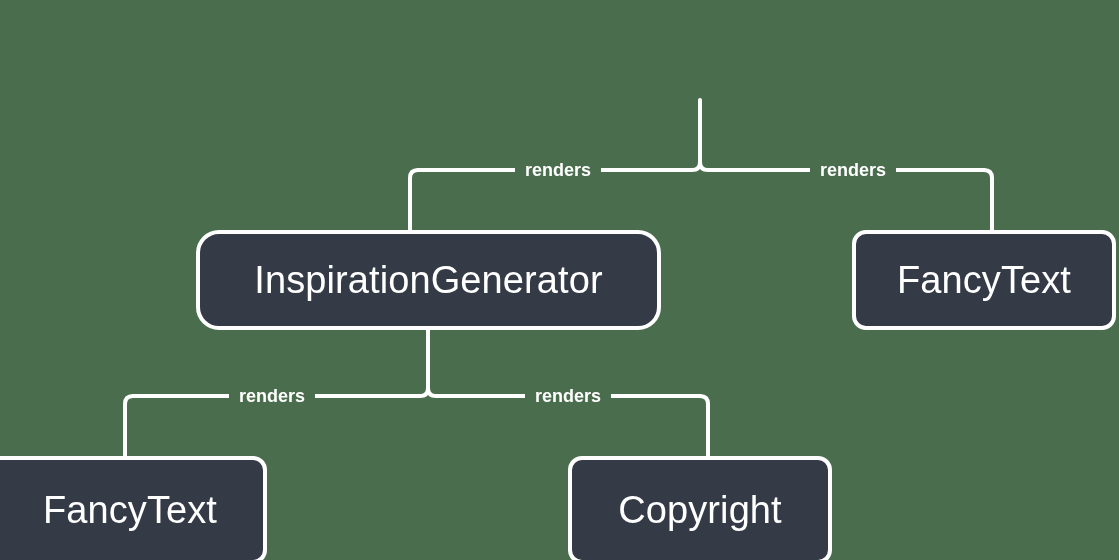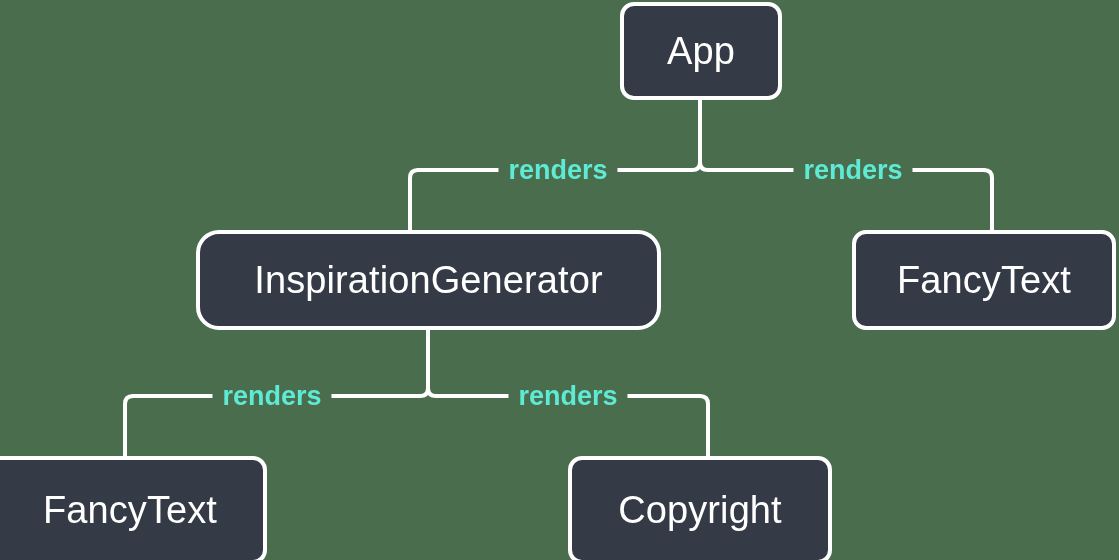--- a/index.html
+++ b/index.html
@@ -37,22 +37,22 @@
     justify-content: center;
     color: #ffffff;
     font-size: 38px;
     font-weight: 400;
     letter-spacing: 0.1px;
     white-space: nowrap;
     z-index: 2;
   }
   .edge-label {
     position: absolute;
-    color: #5eead4;
-    font-size: 27px;
+    color: #ffffff;
+    font-size: 18px;
     font-weight: 700;
     line-height: 1;
     white-space: nowrap;
     transform: translate(-50%, -50%);
     z-index: 3;
     background: #4a6e4d;
     padding: 0 10px;
   }
 </style>
 </head>
@@ -73,23 +73,20 @@
 
     <path d="M 428 330 L 428 388"></path>
     <path d="M 428 388 Q 428 396 420 396 L 133 396"></path>
     <path d="M 428 388 Q 428 396 436 396 L 700 396"></path>
 
     <path d="M 133 396 Q 125 396 125 404 L 125 456"></path>
 
     <path d="M 700 396 Q 708 396 708 404 L 708 456"></path>
   </svg>
 
-  <div class="node" style="left:620px; top:2px; width:162px; height:98px;">
-    <span>App</span>
-  </div>
 
   <div class="node" style="left:196px; top:230px; width:465px; height:100px;border-radius:23px;">
     <span>InspirationGenerator</span>
   </div>
 
   <div class="node" style="left:852px; top:230px; width:264px; height:100px;">
     <span>FancyText</span>
   </div>
 
   <div class="node" style="left:-33px; top:456px; width:300px; height:108px;">

